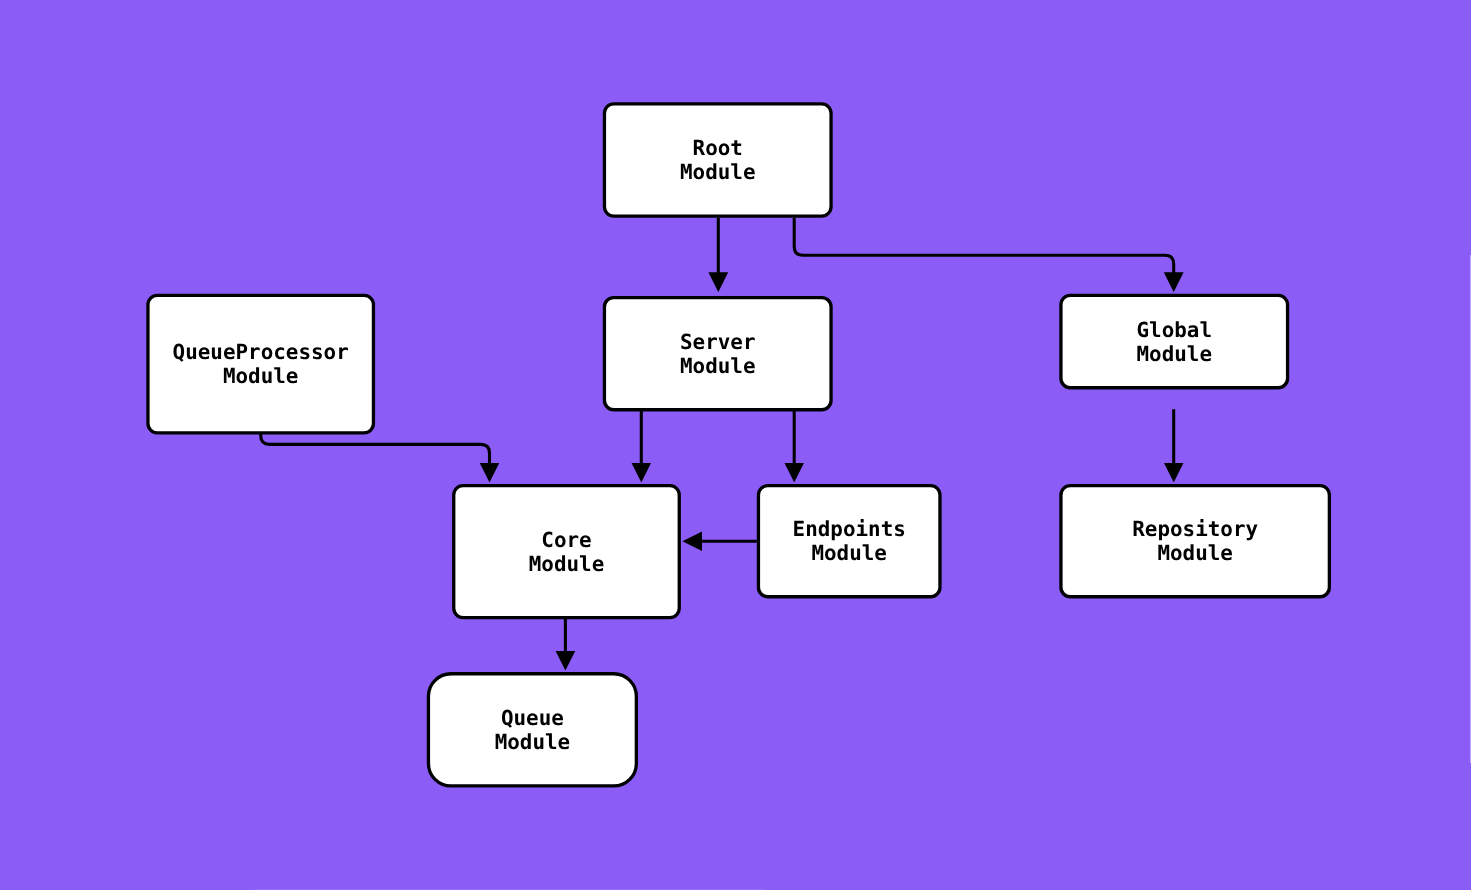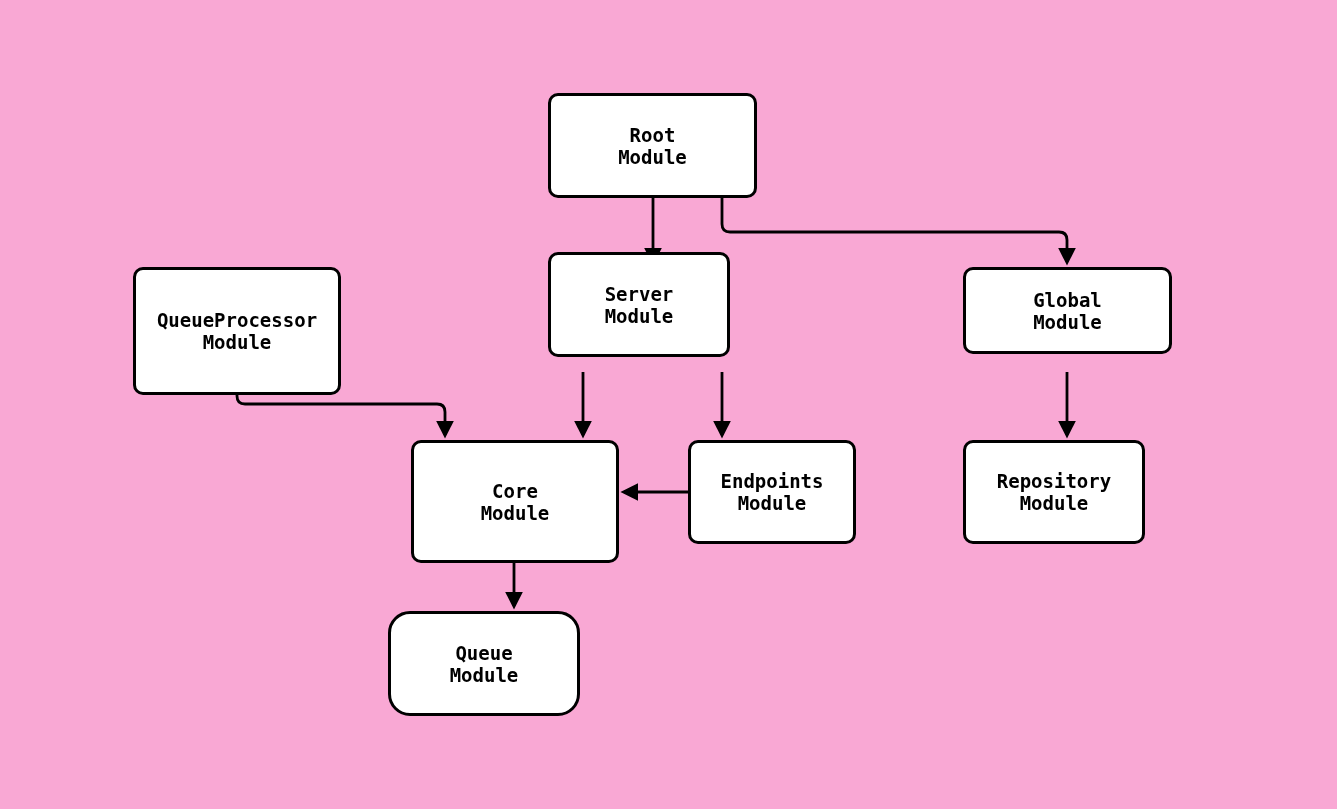--- a/index.html
+++ b/index.html
@@ -4,21 +4,21 @@
 <style>
   html, body {
     margin: 0;
     padding: 0;
     background: #ffffff;
   }
   .canvas {
     position: relative;
     width: 1337px;
     height: 809px;
-    background: #f9a8d4;
+    background: #8b5cf6;
     font-family: "DejaVu Sans Mono", monospace;
     overflow: hidden;
   }
   .edge-layer {
     position: absolute;
     left: 0;
     top: 0;
     width: 1337px;
     height: 809px;
     pointer-events: none;
@@ -42,25 +42,25 @@
     color: #000000;
     font-weight: bold;
     font-size: 19px;
     line-height: 22px;
   }
   .node span { display: block; white-space: nowrap; }
 
   
   #node-root          { left: 548px; top:  93px; width: 209px; height: 105px; }
   #node-queueprocessor{ left: 133px; top: 267px; width: 208px; height: 128px; }
-  #node-server        { left: 548px; top: 252px; width: 182px; height: 105px; }
+  #node-server        { left: 548px; top: 269px; width: 209px; height: 105px; }
   #node-global        { left: 963px; top: 267px; width: 209px; height: 87px; }
   #node-core          { left: 411px; top: 440px; width: 208px; height: 123px; }
   #node-endpoints     { left: 688px; top: 440px; width: 168px; height: 104px; }
-  #node-repository    { left: 963px; top: 440px; width: 182px; height: 104px; }
+  #node-repository    { left: 963px; top: 440px; width: 247px; height: 104px; }
   #node-queue         { left: 388px; top: 611px; width: 192px; height: 105px; border-radius: 22px; }
 </style>
 </head>
 <body>
 
 <div class="canvas">
 
   <svg class="edge-layer" viewBox="0 0 1337 809" xmlns="http://www.w3.org/2000/svg">
     <defs>
       <marker id="arrowhead" viewBox="0 0 10 10" refX="8" refY="5" markerWidth="18" markerHeight="22" markerUnits="userSpaceOnUse" orient="auto">

